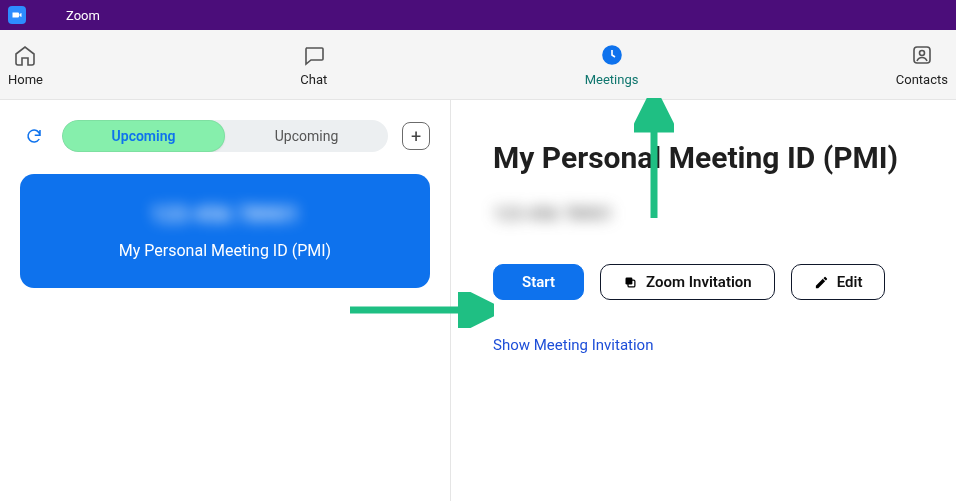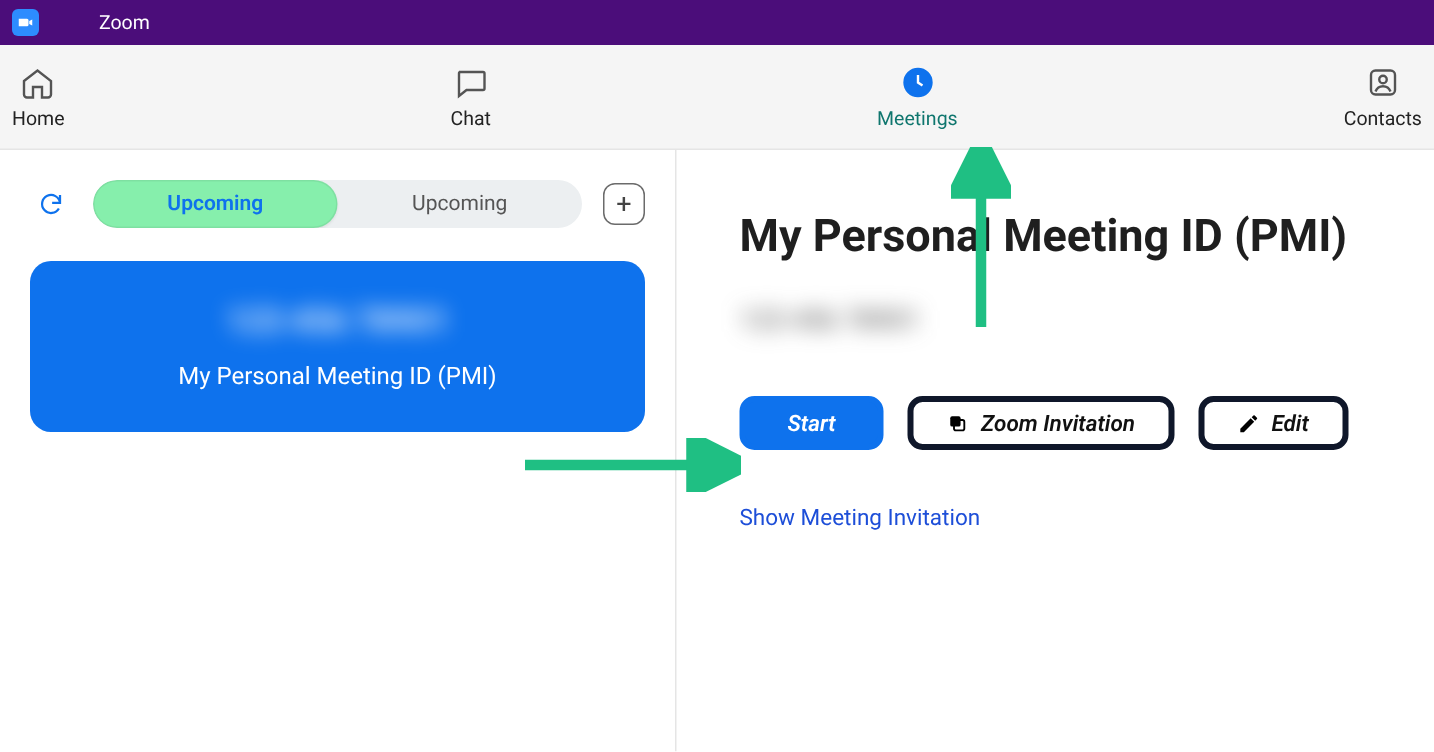--- a/index.html
+++ b/index.html
@@ -24,21 +24,21 @@
     .tab { flex:1; display:flex; align-items:center; justify-content:center; font-size:14px; cursor:pointer; color:#555; }
     .tab.active { background:#86efac; color:#0e72ed; font-weight:600; border-radius:18px; box-shadow:0 0 0 1px rgba(0,0,0,.06) inset, 0 1px 2px rgba(0,0,0,.08); }
     .add-btn { width:28px; height:28px; border:1.5px solid #6b6b6b; border-radius:8px; display:flex; align-items:center; justify-content:center; cursor:pointer; color:#444; font-size:18px; }
     .meeting-card { margin-top:22px; background:#0e72ed; border-radius:14px; padding:28px 24px; text-align:center; color:#fff; cursor:pointer; }
     .card-id { font-size:22px; font-weight:500; filter:blur(7px); user-select:none; }
     .card-label { margin-top:14px; font-size:16px; }
     .main { flex:1; padding:40px 30px 30px 42px; position:relative; }
     .main-title { font-size:30px; font-weight:700; color:#1f1f1f; margin-bottom:28px; }
     .meeting-id-value { display:inline-block; font-size:18px; color:#444; filter:blur(7px); user-select:none; margin-bottom:40px; }
     .btn-row { display:flex; gap:16px; align-items:center; }
-    .btn { height:36px; border-radius:10px; display:flex; align-items:center; justify-content:center; font-size:15px; cursor:pointer; gap:8px; border:4px solid #0f172a; background:#fff; padding:0 22px; font-weight:600; color:#111;font-style:italic; }
+    .btn { height:36px; border-radius:10px; display:flex; align-items:center; justify-content:center; font-size:15px; cursor:pointer; gap:8px; border:1px solid #0f172a; background:#fff; padding:0 22px; font-weight:600; color:#111; }
     .btn.primary { background:#0e72ed; color:#fff; border-color:#0e72ed; padding:0 28px; }
     .btn svg { width:15px; height:15px; }
     .show-link { margin-top:36px; color:#1d4ed8; font-size:15px; cursor:pointer; }
     .arrow { position:absolute; pointer-events:none; }
     .arrow-up { left:634px; top:98px; width:40px; height:128px; }
     .arrow-up svg { width:100%; height:100%; }
     .arrow-right { left:342px; top:292px; width:152px; height:36px; }
     .arrow-right svg { width:100%; height:100%; }
   </style>
 </head>

